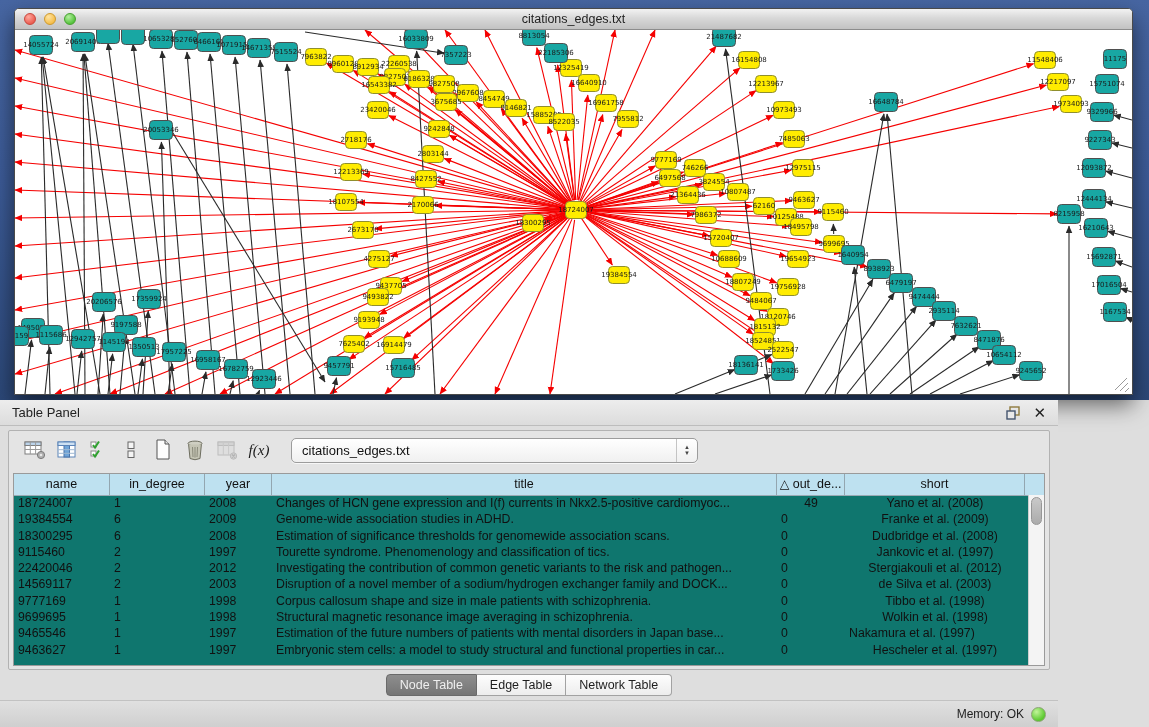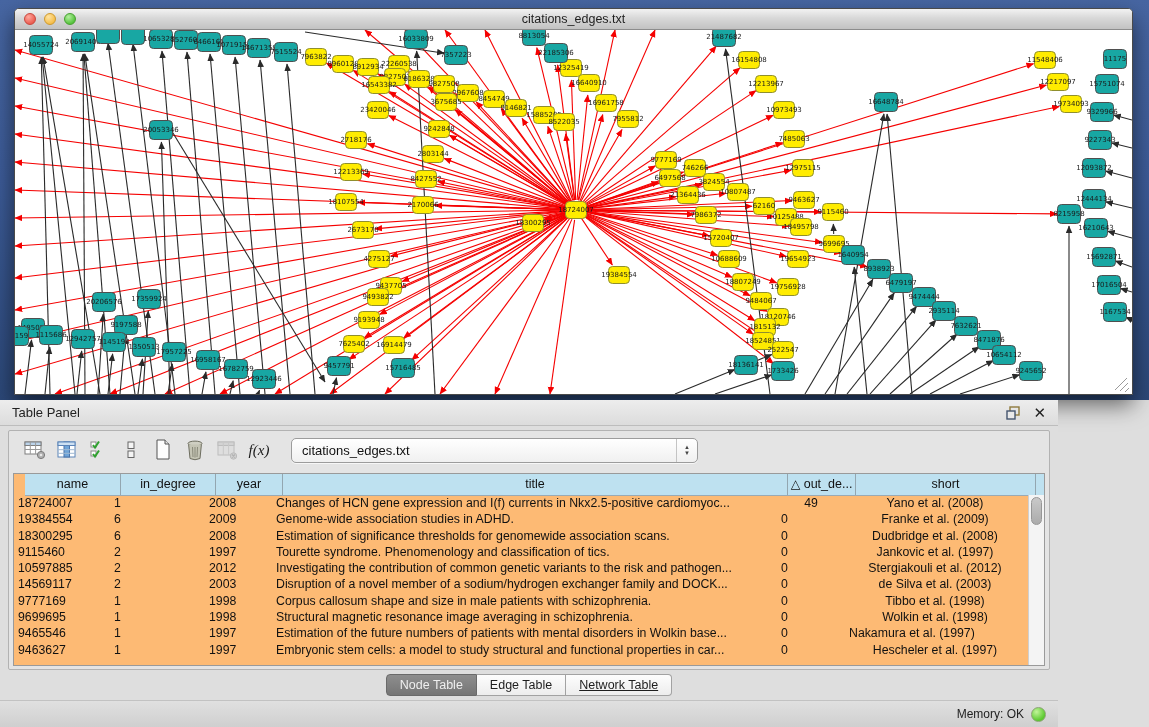--- a/index.html
+++ b/index.html
@@ -43,39 +43,39 @@
            border:1px solid #B2B2B2;border-radius:2px;}
   .toolbar{height:38px;display:flex;align-items:center;padding-left:10px;}
   .tool{width:32px;height:26px;display:flex;align-items:center;justify-content:center;}
   .combo{margin-left:16px;width:395px;height:23px;background:linear-gradient(#FFFFFF,#F0F0F0);
          border:1px solid #9C9C9C;border-radius:5px;display:flex;align-items:center;
          font-size:13px;color:#111;padding-left:10px;position:relative;box-shadow:0 1px 0 rgba(255,255,255,.7);}
   .combo .stepper{position:absolute;right:0;top:0;bottom:0;width:20px;border-left:1px solid #C4C4C4;
          display:flex;flex-direction:column;align-items:center;justify-content:center;color:#444;}
   .combo .stepper span{font-size:6px;line-height:6px;}
 
-  .table-wrap{position:absolute;left:4px;right:4px;top:42px;bottom:3px;background:#fdba74;
-              border:1px solid #9A9A9A;overflow:hidden;padding-left:11px;}
+  .table-wrap{position:absolute;left:4px;right:4px;top:42px;bottom:3px;background:#0f766e;
+              border:1px solid #9A9A9A;overflow:hidden;}
   .thead{display:flex;height:21px;background:#BEE1F0;border-bottom:1px solid #9AAAB4;}
   .th{box-sizing:border-box;border-right:1px solid #93A6B0;font-size:12.5px;line-height:20px;
       color:#111;text-align:center;overflow:hidden;white-space:nowrap;flex:none;}
   .tbody{position:absolute;left:0;right:15px;top:21px;bottom:0;overflow:hidden;}
   .tr{display:flex;height:16.3px;}
   .td{box-sizing:border-box;padding:0 4px;font-size:12.3px;line-height:16.3px;color:#111;
       overflow:hidden;white-space:nowrap;flex:none;}
   .vscroll{position:absolute;right:0;top:21px;bottom:0;width:15px;background:#F4F4F4;
            border-left:1px solid #CFCFCF;}
   .vthumb{position:absolute;left:2px;right:2px;top:2px;height:26px;background:linear-gradient(#C9C9C9,#ABABAB);
           border:1px solid #969696;border-radius:6px;}
 
   .tabs{position:absolute;left:0;right:0;bottom:31px;display:flex;justify-content:center;}
   .tab{height:20px;line-height:20px;padding:0 13px;font-size:12.5px;color:#1E1E1E;
        background:linear-gradient(#FDFDFD,#EDEDED);border:1px solid #A2A2A2;border-left-width:0;}
   .tab:first-child{border-radius:4px 0 0 4px;border-left-width:1px;}
-  .tab:last-child{border-radius:0 4px 4px 0;text-decoration:underline;}
+  .tab:last-child{border-radius:0 4px 4px 0;}
   .tab.active{background:linear-gradient(#8E8E8E,#757575);color:#EFEFEF;border-color:#6A6A6A;}
 
   .statusbar{position:absolute;left:0;right:0;bottom:0;height:26px;background:linear-gradient(#E0E0E0,#CFCFCF);
              border-top:1px solid #C2C2C2;display:flex;align-items:center;justify-content:flex-end;
              padding-right:12px;font-size:12px;color:#222;}
   .led{width:13px;height:13px;border-radius:50%;margin-left:7px;
        background:radial-gradient(circle at 35% 30%,#C2F59A,#5BC92F 70%);border:1px solid #88A470;}
 </style>
 </head>
 <body>
@@ -637,21 +637,21 @@
           <div class="tr">
             <div class="td" style="width: 96px; text-align: left;">9115460</div>
             <div class="td" style="width: 95px; text-align: left;">2</div>
             <div class="td" style="width: 67px; text-align: left;">1997</div>
             <div class="td" style="width: 505px; text-align: left;">Tourette syndrome. Phenomenology and classification of tics.</div>
             <div class="td" style="width: 68px; text-align: left;">0</div>
             <div class="td" style="width: 180px; text-align: center;">Jankovic et al. (1997)</div>
             <div class="td" style="width: 90px; text-align: left;">5.3E-5</div>
           </div>
           <div class="tr">
-            <div class="td" style="width: 96px; text-align: left;">10597885</div>
+            <div class="td" style="width: 96px; text-align: left;">22420046</div>
             <div class="td" style="width: 95px; text-align: left;">2</div>
             <div class="td" style="width: 67px; text-align: left;">2012</div>
             <div class="td" style="width: 505px; text-align: left;">Investigating the contribution of common genetic variants to the risk and pathogen...</div>
             <div class="td" style="width: 68px; text-align: left;">0</div>
             <div class="td" style="width: 180px; text-align: center;">Stergiakouli et al. (2012)</div>
             <div class="td" style="width: 90px; text-align: left;">5.5E-5</div>
           </div>
           <div class="tr">
             <div class="td" style="width: 96px; text-align: left;">14569117</div>
             <div class="td" style="width: 95px; text-align: left;">2</div>
@@ -676,21 +676,21 @@
             <div class="td" style="width: 67px; text-align: left;">1998</div>
             <div class="td" style="width: 505px; text-align: left;">Structural magnetic resonance image averaging in schizophrenia.</div>
             <div class="td" style="width: 68px; text-align: left;">0</div>
             <div class="td" style="width: 180px; text-align: center;">Wolkin et al. (1998)</div>
             <div class="td" style="width: 90px; text-align: left;">5.3E-5</div>
           </div>
           <div class="tr">
             <div class="td" style="width: 96px; text-align: left;">9465546</div>
             <div class="td" style="width: 95px; text-align: left;">1</div>
             <div class="td" style="width: 67px; text-align: left;">1997</div>
-            <div class="td" style="width: 505px; text-align: left;">Estimation of the future numbers of patients with mental disorders in Wolkin base...</div>
+            <div class="td" style="width: 505px; text-align: left;">Estimation of the future numbers of patients with mental disorders in Japan base...</div>
             <div class="td" style="width: 68px; text-align: left;">0</div>
             <div class="td" style="width: 180px; text-align: left;">Nakamura et al. (1997)</div>
             <div class="td" style="width: 90px; text-align: left;">5.3E-5</div>
           </div>
           <div class="tr">
             <div class="td" style="width: 96px; text-align: left;">9463627</div>
             <div class="td" style="width: 95px; text-align: left;">1</div>
             <div class="td" style="width: 67px; text-align: left;">1997</div>
             <div class="td" style="width: 505px; text-align: left;">Embryonic stem cells: a model to study structural and functional properties in car...</div>
             <div class="td" style="width: 68px; text-align: left;">0</div>

